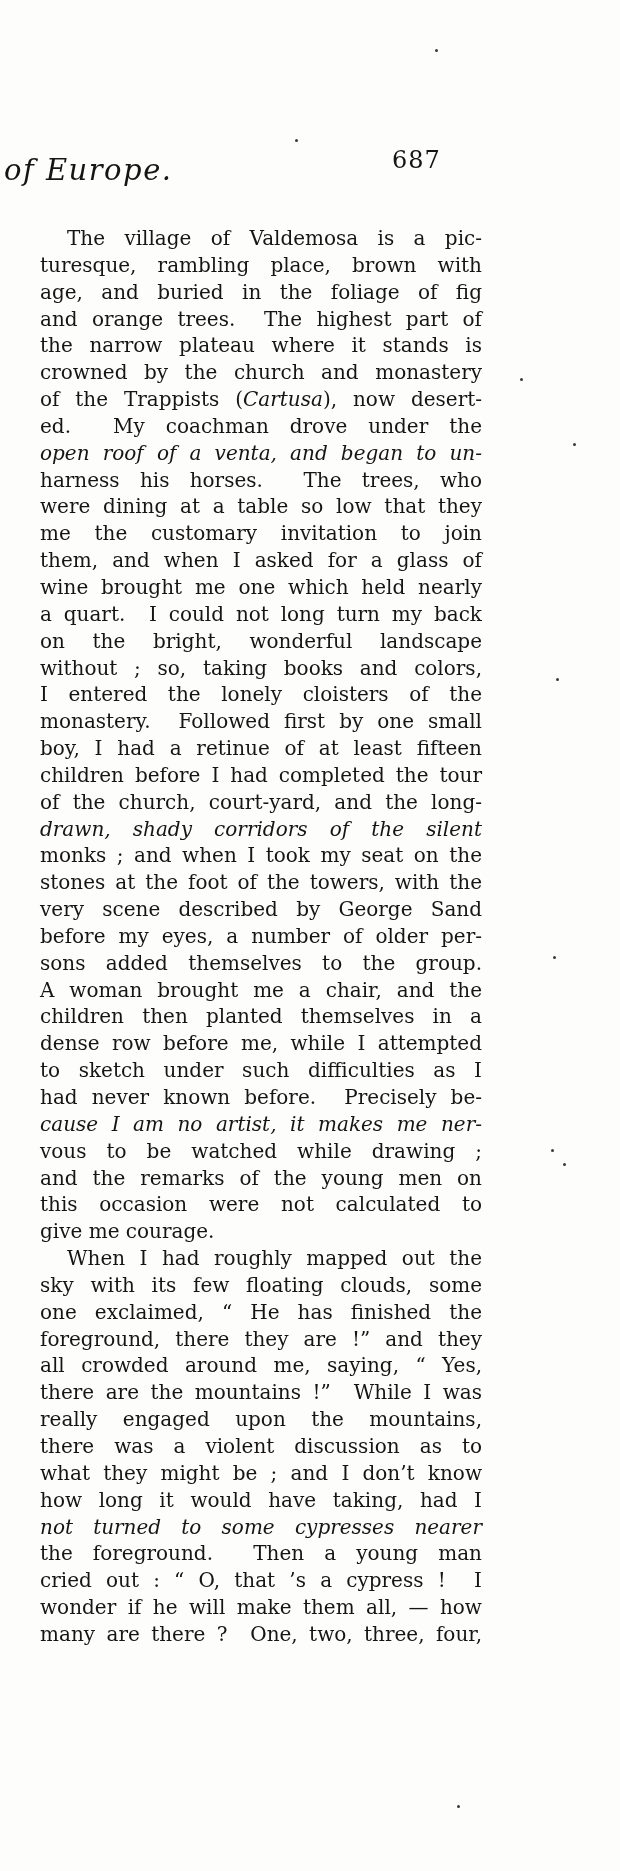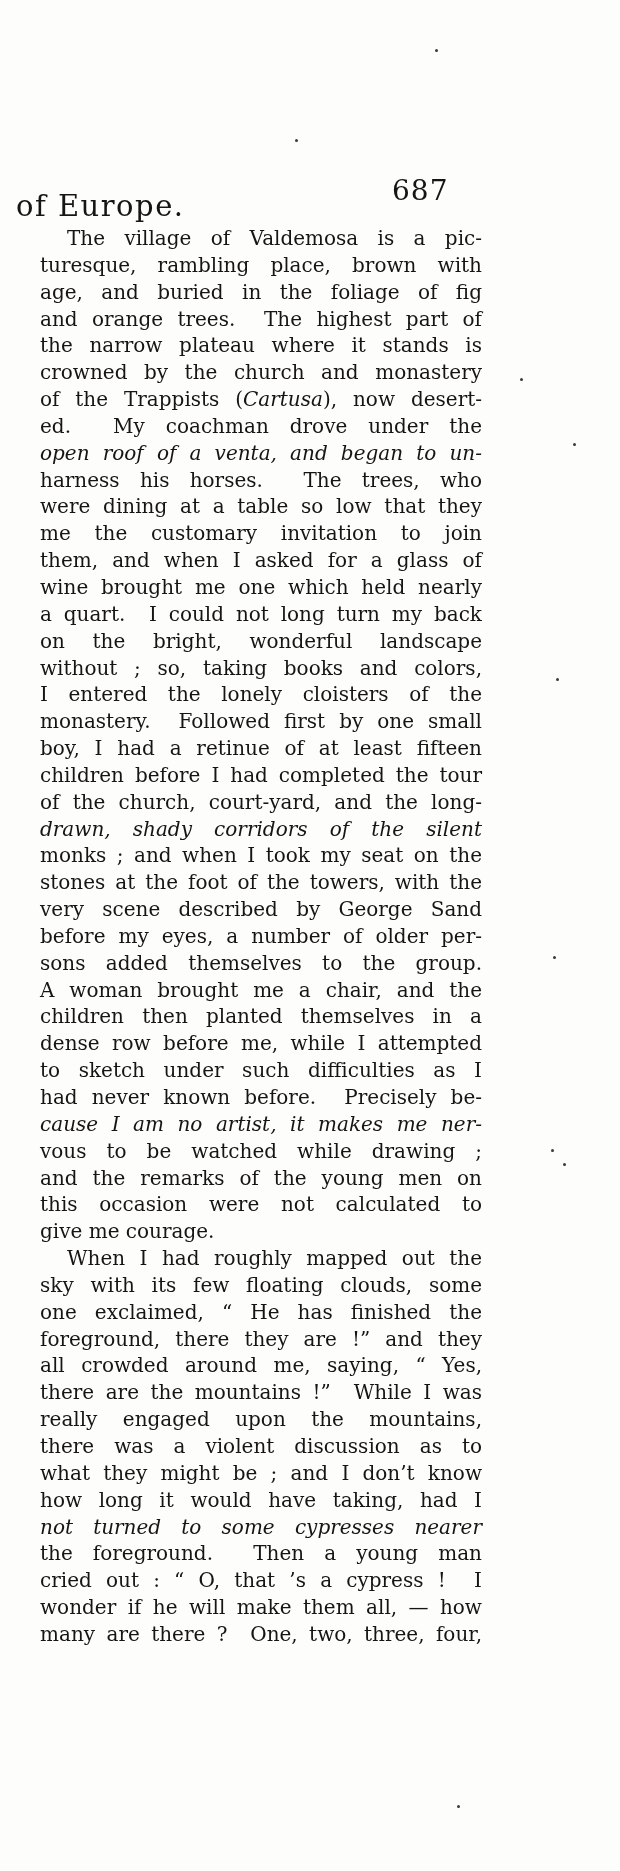--- a/index.html
+++ b/index.html
@@ -10,31 +10,30 @@
     color: #171512;
   }
   .page {
     position: relative;
     width: 620px; height: 1871px;
     overflow: hidden;
     background: #fdfdfb;
   }
   .running-title {
     position: absolute;
-    left: 16px; top: 153px;
+    left: 4px; top: 153px;
     font-size: 29px;
+    font-style: italic;
     letter-spacing: 1.5px;
-    margin-top: 36px;
   }
   .page-number {
     position: absolute;
     left: 392px; top: 146px;
-    font-size: 28px;
+    font-size: 24px;
     letter-spacing: 1px;
-    margin-top: 28px;
   }
   .body-text {
     position: absolute;
     left: 16px; top: 225px;
     width: 442px;
     font-size: 20px;
     margin-left: 24px;
   }
   .line {
     height: 26.85px;

